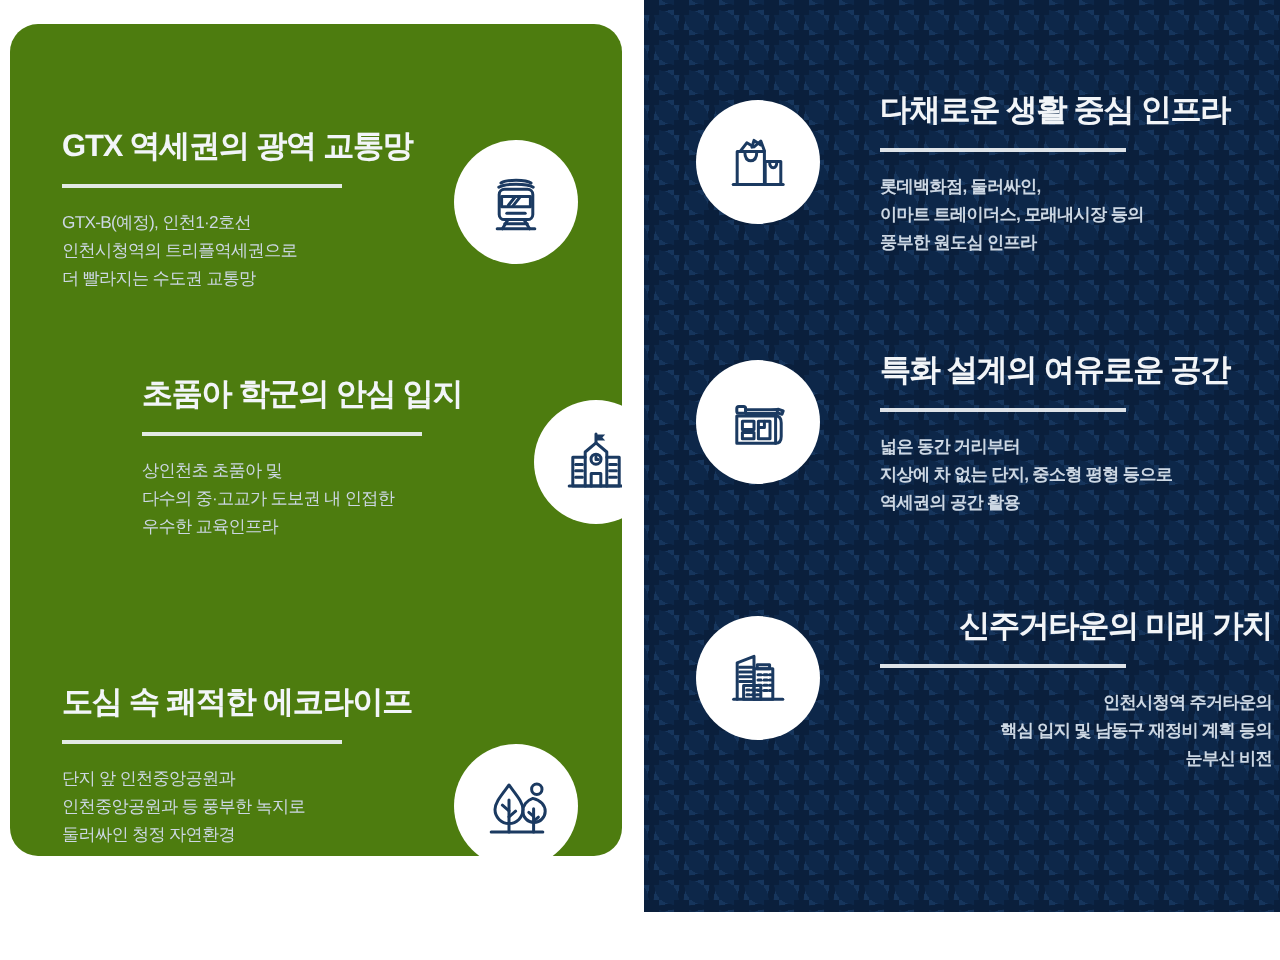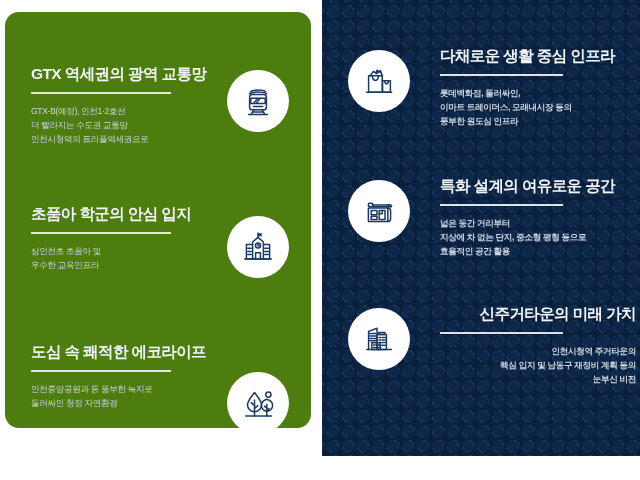--- a/index.html
+++ b/index.html
@@ -11,21 +11,21 @@
   #stage{position:relative;width:640px;height:480px;}
 
   
   #left-panel{
     position:absolute;left:5px;top:12px;width:306px;height:416px;
     background:#4d7c0f;border-radius:14px;
     overflow:hidden;
   }
   .lcard{position:absolute;left:0;top:0;width:306px;height:140px;}
   .lcard.c0{top:42px;}
-  .lcard.c1{top:182px;}
+  .lcard.c1{top:166px;margin-left:40px;}
   .lcard.c2{top:320px;}
 
   .ltext{position:absolute;left:26px;top:10px;width:180px;}
   .ltitle{
     color:#f2f5f8;font-size:15.5px;font-weight:bold;letter-spacing:-0.6px;
     line-height:1.25;white-space:nowrap;
   }
   .ldiv{
     margin-top:9px;width:140px;height:1.5px;background:#f0f3f6;opacity:.92;
   }
@@ -96,22 +96,22 @@
 <div id="stage">
 
   <div id="left-panel">
 
     <div class="lcard c0">
       <div class="ltext">
         <div class="ltitle">GTX 역세권의 광역 교통망</div>
         <div class="ldiv"></div>
         <div class="lbody">
           <span class="bline">GTX-B(예정), 인천1·2호선</span>
+          <span class="bline">인천시청역의 트리플역세권으로</span>
           <span class="bline">더 빨라지는 수도권 교통망</span>
-          <span class="bline">인천시청역의 트리플역세권으로</span>
         </div>
       </div>
       <div class="lbadge c0">
         <span>
           <svg width="34" height="34" viewBox="0 0 34 34" fill="none" stroke="#1b3a61" stroke-width="1.5" stroke-linecap="round" stroke-linejoin="round">
             <path d="M9.5 7.5 C12 5.6 22 5.6 24.5 7.5"></path>
             <path d="M8.4 9.6 C11.5 7.6 22.5 7.6 25.6 9.6"></path>
             <rect x="8.6" y="10.6" width="16.8" height="15.2" rx="2.6"></rect>
             <path d="M9.8 14.2 h14.4 v5.2 h-14.4 z"></path>
             <path d="M13.2 18.6 L16.4 14.6 M15.6 18.8 L18.8 14.8"></path>
@@ -123,20 +123,21 @@
         </span>
       </div>
     </div>
 
     <div class="lcard c1">
       <div class="ltext">
         <div class="ltitle">초품아 학군의 안심 입지</div>
         <div class="ldiv"></div>
         <div class="lbody">
           <span class="bline">상인천초 초품아 및</span>
+          <span class="bline">다수의 중·고교가 도보권 내 인접한</span>
           <span class="bline">우수한 교육인프라</span>
         </div>
       </div>
       <div class="lbadge c1">
         <span>
           <svg width="36" height="34" viewBox="0 0 36 34" fill="none" stroke="#1b3a61" stroke-width="1.5" stroke-linecap="round" stroke-linejoin="round">
             <path d="M18 3 v4"></path>
             <path d="M18 3.2 h4.6 l-1.4 1.5 1.4 1.5 H18 z" fill="#1b3a61" stroke="none"></path>
             <path d="M18 7.4 L12.6 12 v17 h10.8 V12 z"></path>
             <circle cx="18" cy="15.6" r="2.5"></circle>
@@ -150,20 +151,21 @@
           </svg>
         </span>
       </div>
     </div>
 
     <div class="lcard c2">
       <div class="ltext">
         <div class="ltitle">도심 속 쾌적한 에코라이프</div>
         <div class="ldiv"></div>
         <div class="lbody">
+          <span class="bline">단지 앞 인천중앙공원과</span>
           <span class="bline">인천중앙공원과 등 풍부한 녹지로</span>
           <span class="bline">둘러싸인 청정 자연환경</span>
         </div>
       </div>
       <div class="lbadge c2">
         <span>
           <svg width="36" height="34" viewBox="0 0 36 34" fill="none" stroke="#1b3a61" stroke-width="1.5" stroke-linecap="round" stroke-linejoin="round">
             <path d="M14.5 6.5 C10.4 12 7.5 15.2 7.5 18.8 a7 7 0 0 0 14 0 C21.5 15.2 18.6 12 14.5 6.5 z"></path>
             <path d="M14.5 14 v16"></path>
             <path d="M14.5 19.4 L11.2 16.6 M14.5 22.4 L17.8 19.6"></path>
@@ -223,21 +225,21 @@
             <path d="M17.2 19.8 h3 v-3.2"></path>
           </svg>
         </span>
       </div>
       <div class="rtext">
         <div class="rtitle">특화 설계의 여유로운 공간</div>
         <div class="rdiv"></div>
         <div class="rbody">
           <span class="bline">넓은 동간 거리부터</span>
           <span class="bline">지상에 차 없는 단지, 중소형 평형 등으로</span>
-          <span class="bline">효율적인 공간 활용</span>
+          <span class="bline">역세권의 공간 활용</span>
         </div>
       </div>
     </div>
 
     <div class="rcard c2">
       <div class="rbadge">
         <span>
           <svg width="34" height="34" viewBox="0 0 34 34" fill="none" stroke="#1b3a61" stroke-width="1.5" stroke-linecap="round" stroke-linejoin="round">
             <path d="M6.6 27.6 V9.4 L15 6.2 v21.4"></path>
             <path d="M7.8 11.6 h6.2 M7.8 14 h6.2 M7.8 16.4 h6.2 M7.8 18.8 h6.2"></path>

